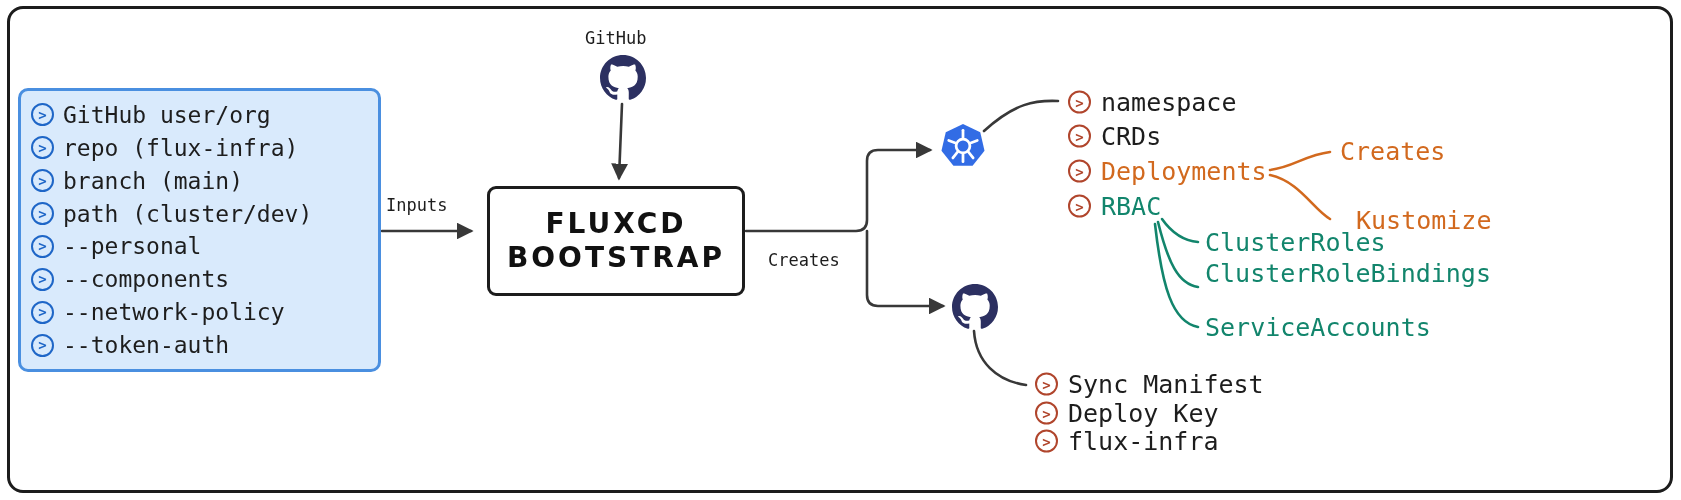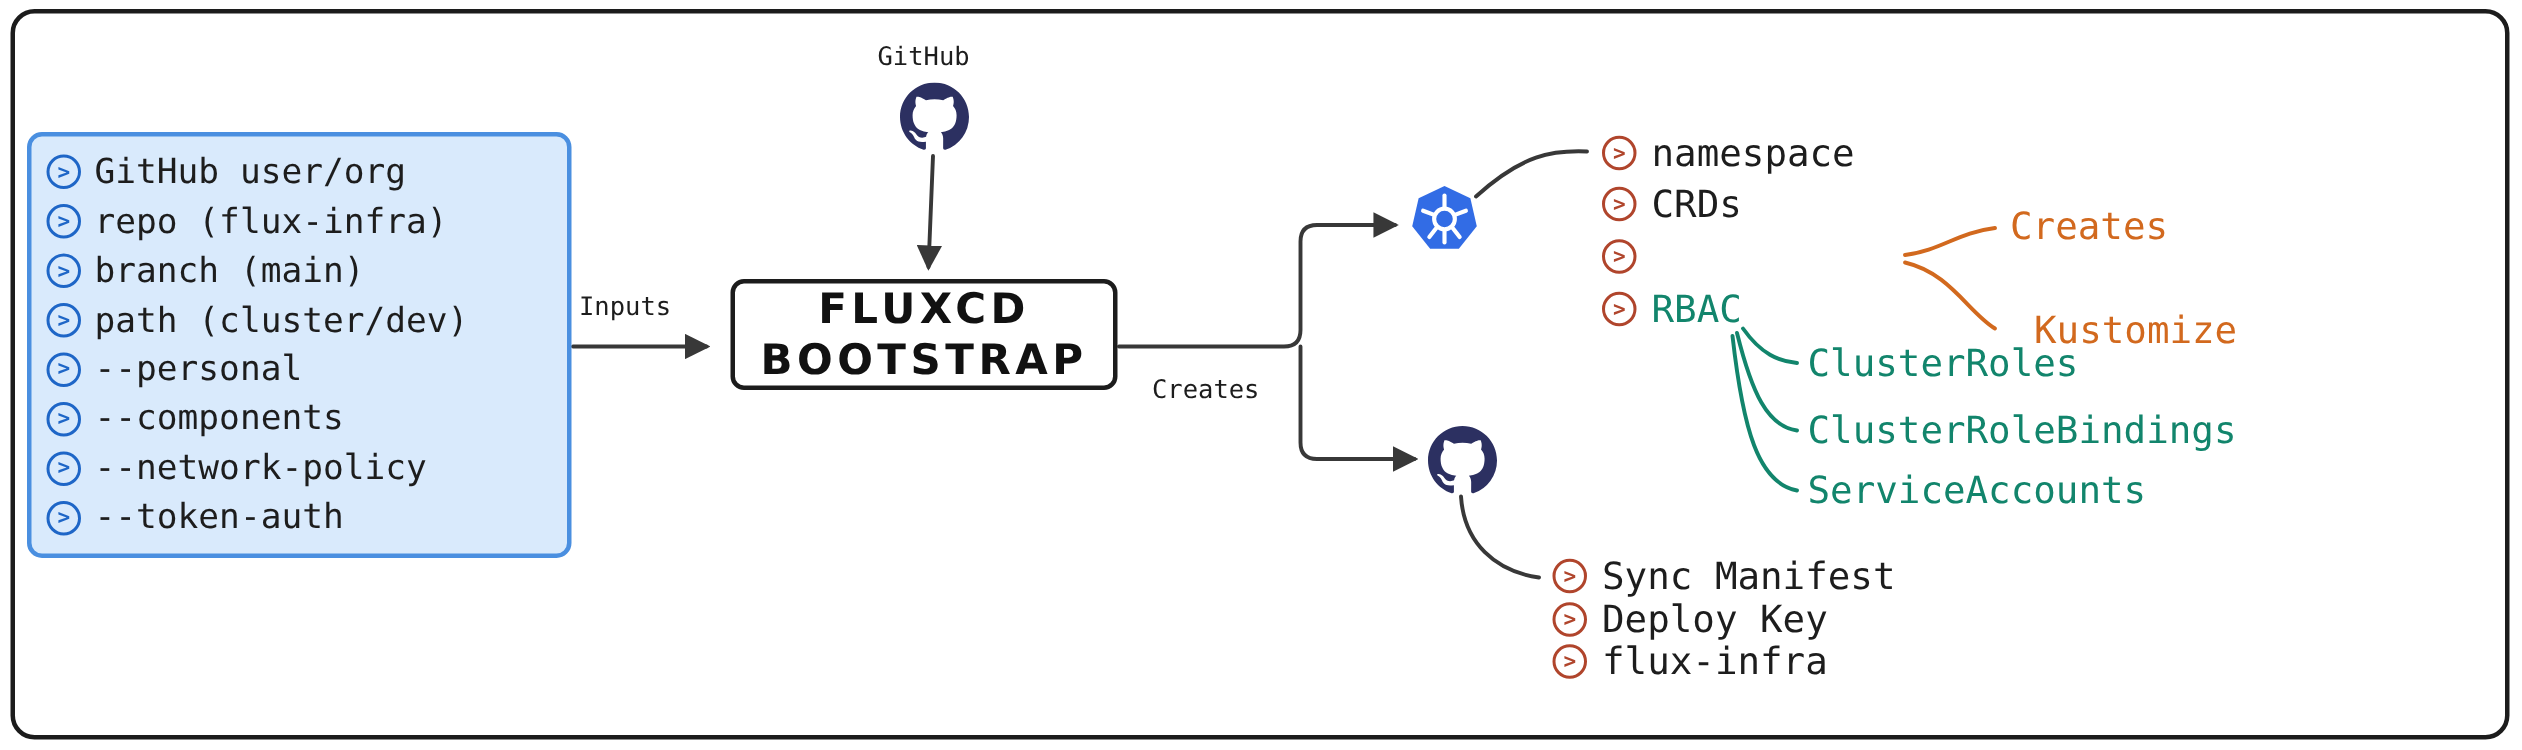--- a/index.html
+++ b/index.html
@@ -12,21 +12,21 @@
                 background:#d9eafc; border:3px solid #4a8fe0; border-radius:10px;
                 display:flex; flex-direction:column; justify-content:space-evenly; padding:4px 10px; }
   .row { display:flex; align-items:center; gap:9px; font-size:23px; color:#1d1d1d; white-space:nowrap; }
   .chev { flex:0 0 auto; width:23px; height:23px; border-radius:50%;
           display:flex; align-items:center; justify-content:center;
           font-size:14px; font-weight:bold; border:2.5px solid; line-height:1; }
   .chev.blue { color:#1e66c7; border-color:#1e66c7; }
   .chev.red  { color:#b0452c; border-color:#b0452c; }
   .abs { position:absolute; }
   .small-label { font-size:17px; color:#1d1d1d; white-space:nowrap; }
-  .center-box { position:absolute; left:487px; top:186px; width:258px; height:74px;
+  .center-box { position:absolute; left:487px; top:186px; width:258px; height:110px;
                 border:3px solid #1c1c1c; border-radius:9px; background:#fff;
                 display:flex; flex-direction:column; align-items:center; justify-content:center;
                 font-family:"DejaVu Sans", sans-serif; font-weight:800; font-size:28px;
                 letter-spacing:3px; line-height:1.2; color:#111; }
   .out-row { position:absolute; display:flex; align-items:center; gap:10px;
              font-size:25px; color:#1d1d1d; transform:translateY(-50%); white-space:nowrap; }
   .label.orange, .child.orange { color:#d2691e; }
   .label.teal,   .child.teal   { color:#12856c; }
   .child { position:absolute; font-size:25px; transform:translateY(-50%); white-space:nowrap; }
   .icon-abs { position:absolute; }
@@ -130,31 +130,32 @@
   <div class="out-row" style="left:1068px; top:102px;">
     <span class="chev red">&gt;</span>
     <span class="label">namespace</span>
   </div>
   <div class="out-row" style="left:1068px; top:136px;">
     <span class="chev red">&gt;</span>
     <span class="label">CRDs</span>
   </div>
   <div class="out-row" style="left:1068px; top:171px;">
     <span class="chev red">&gt;</span>
+    <span class="label orange">Deployments</span>
   </div>
   <div class="out-row" style="left:1068px; top:206px;">
     <span class="chev red">&gt;</span>
     <span class="label teal">RBAC</span>
   </div>
 
   <div class="child orange" style="left:1340px; top:151px;">Creates</div>
   <div class="child orange" style="left:1340px; top:220px;margin-left:16px;">Kustomize</div>
 
   <div class="child teal" style="left:1205px; top:242px;">ClusterRoles</div>
-  <div class="child teal" style="left:1205px; top:287px;">ClusterRoleBindings</div>
+  <div class="child teal" style="left:1205px; top:273px;">ClusterRoleBindings</div>
   <div class="child teal" style="left:1205px; top:327px;">ServiceAccounts</div>
 
   <div class="out-row" style="left:1035px; top:384px;">
     <span class="chev red">&gt;</span>
     <span class="label">Sync Manifest</span>
   </div>
   <div class="out-row" style="left:1035px; top:413px;">
     <span class="chev red">&gt;</span>
     <span class="label">Deploy Key</span>
   </div>

